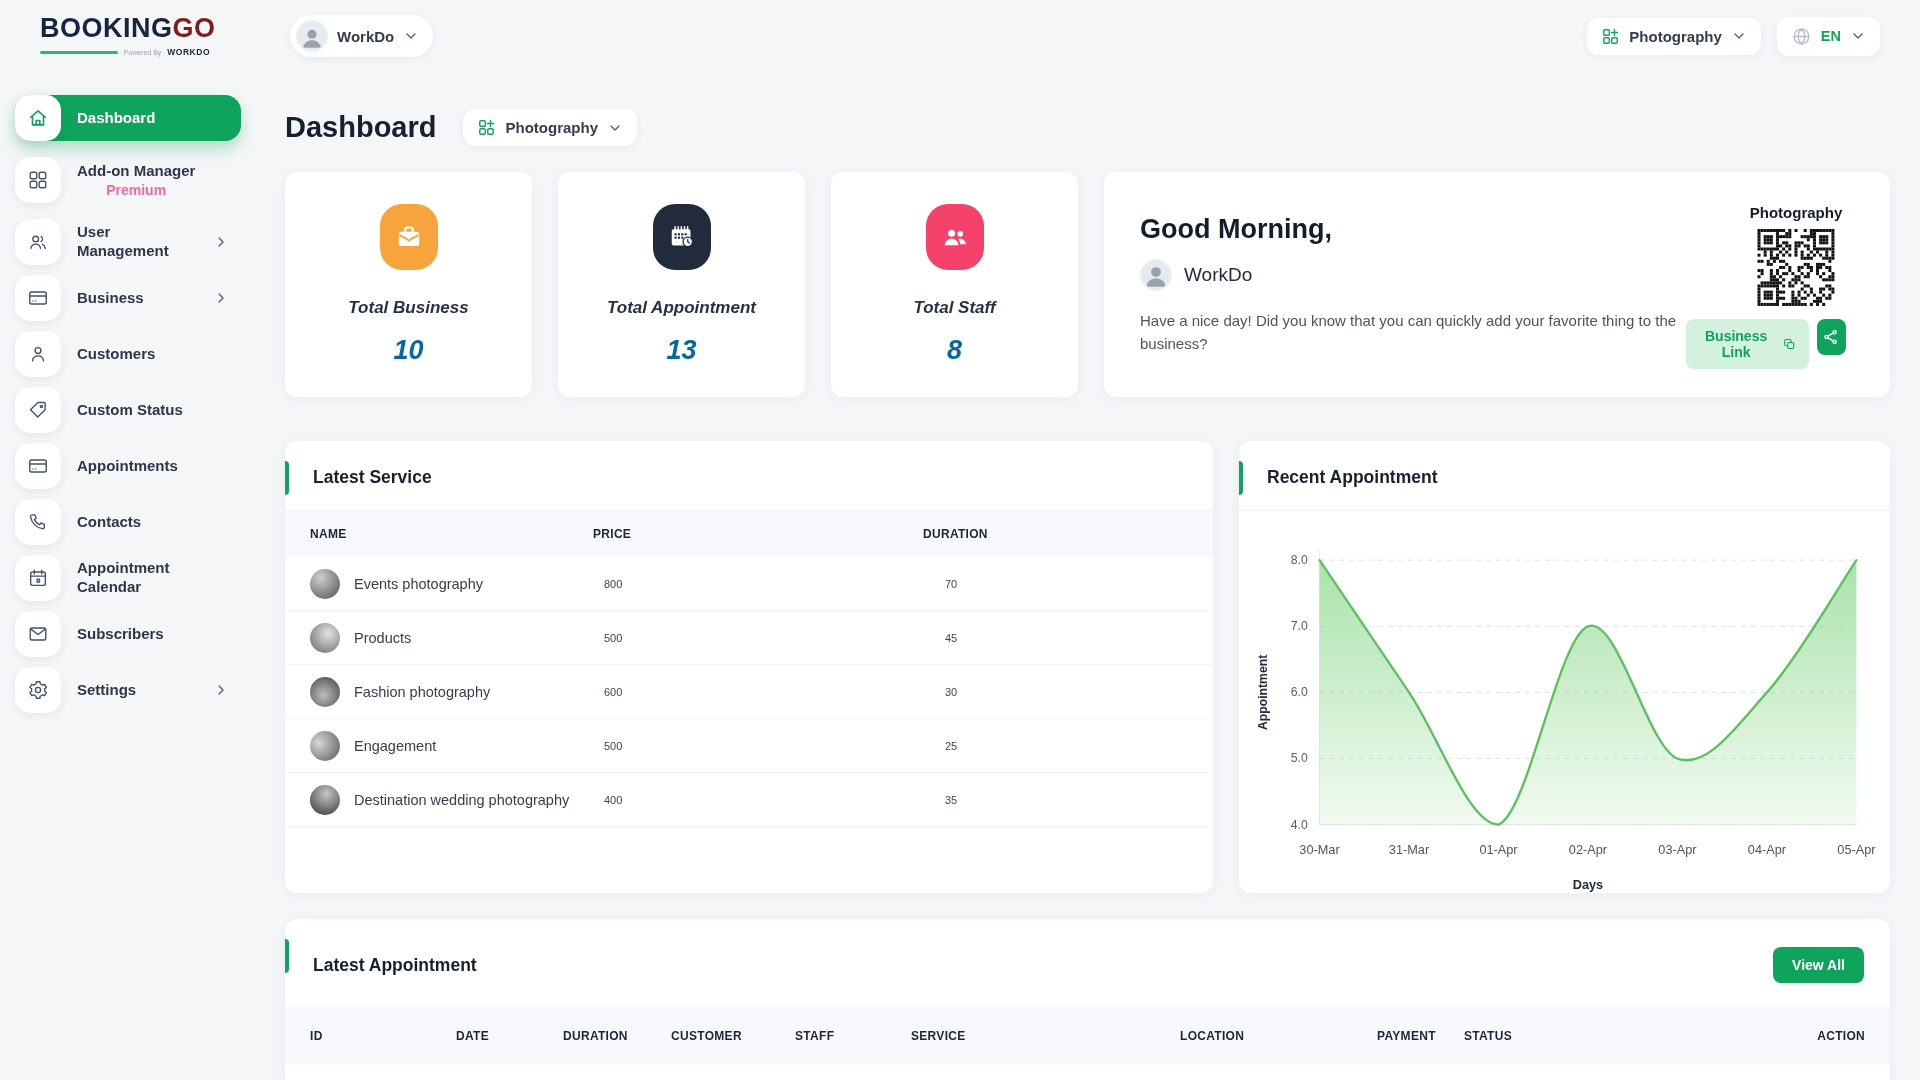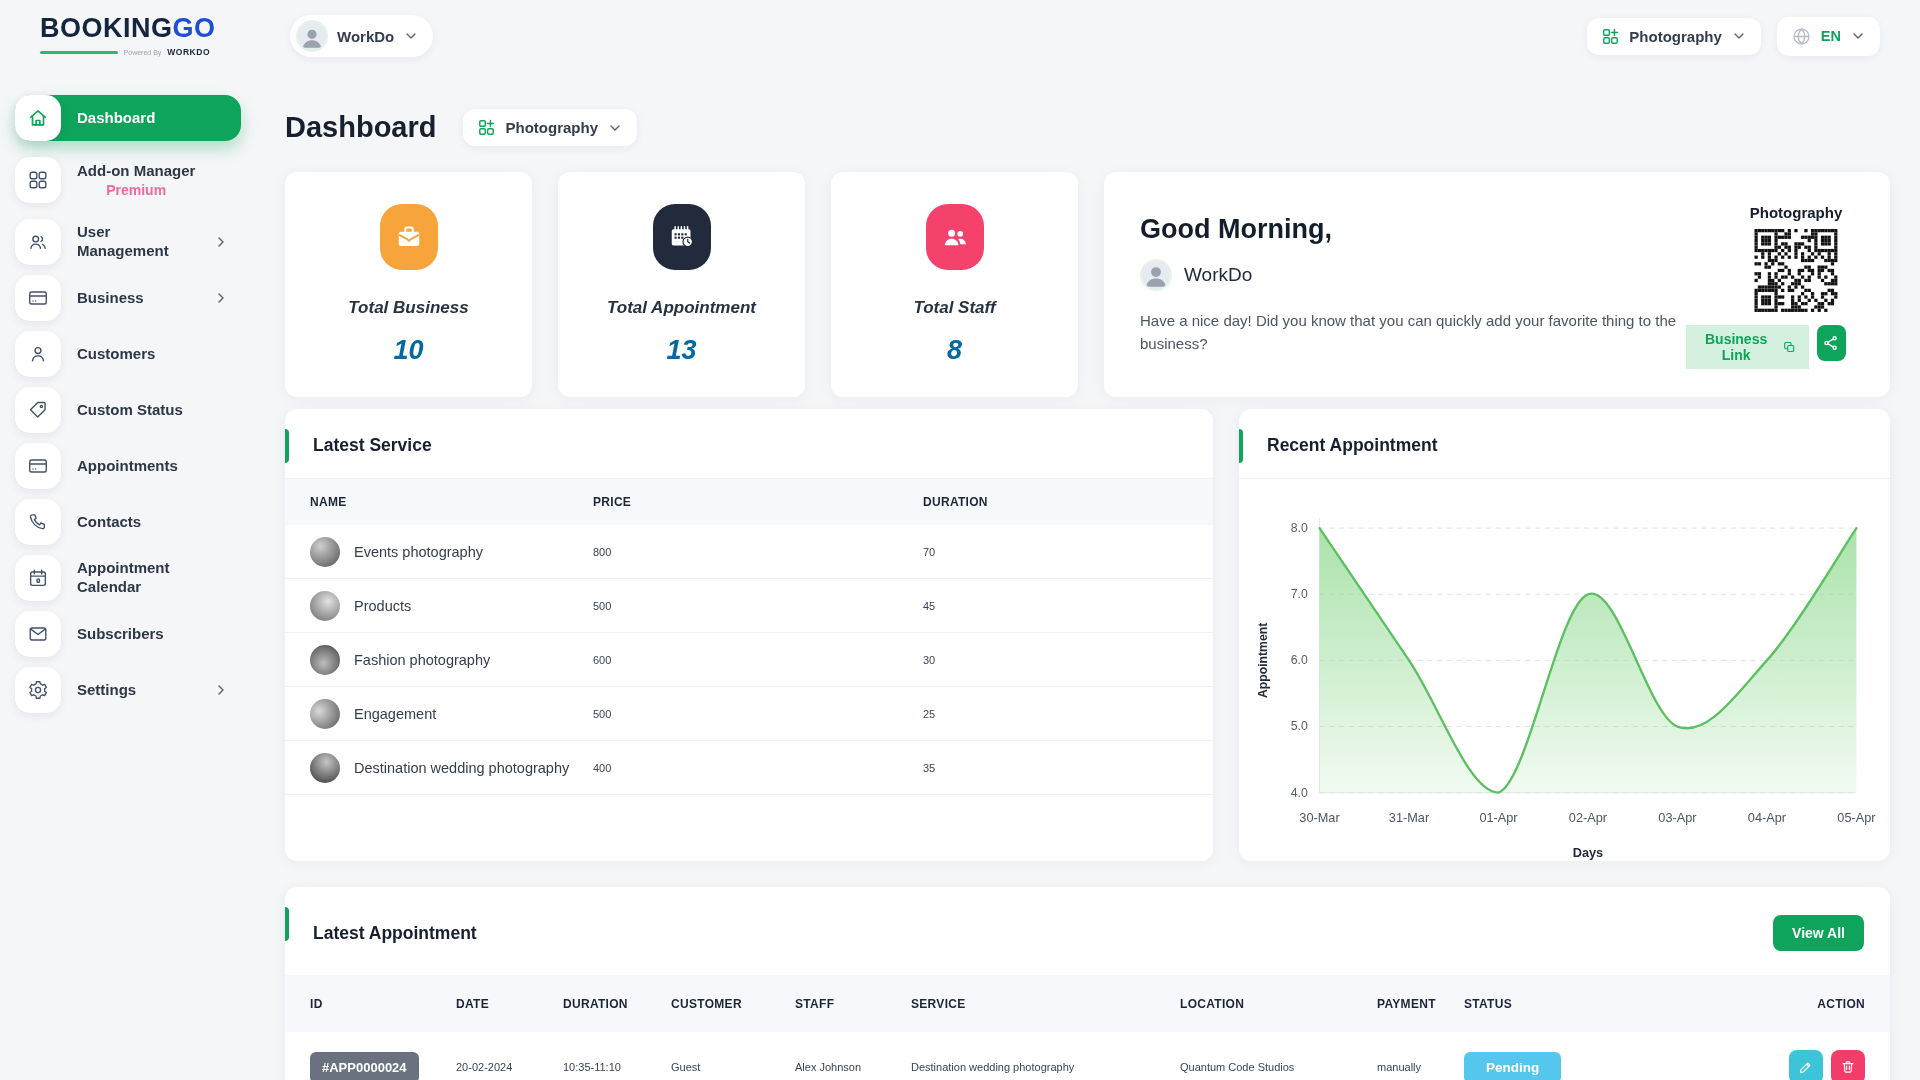--- a/index.html
+++ b/index.html
@@ -6,21 +6,21 @@
   html,body { width:1920px; height:1080px; overflow:hidden; }
   body {
     font-family:"Liberation Sans","DejaVu Sans",sans-serif;
     background:#f5f6f8; color:#2b3445; position:relative;
   }
   
   .topbar { position:absolute; top:0; left:0; right:0; height:72px;
     display:flex; align-items:center; padding:0 40px; }
   .logo-block { width:232px; flex:none; }
   .logo-text { font-size:27px; font-weight:800; letter-spacing:.5px; line-height:1; }
-  .logo-text .lp { color:#16253f; } .logo-text .ls { color:#1d4ed8; }
+  .logo-text .lp { color:#16253f; } .logo-text .ls { color:#7f1d1d; }
   .logo-sub { display:flex; align-items:center; gap:6px; margin-top:5px; width:170px; }
   .logo-line { flex:1; height:3px; background:#2eb873; border-radius:2px; }
   .powered-prefix { font-size:7px; color:#9aa2b1; white-space:nowrap; }
   .powered-brand { font-size:8.5px; font-weight:800; color:#16253f; white-space:nowrap; letter-spacing:.5px; }
   .pill { background:#fff; border-radius:12px; box-shadow:0 2px 8px rgba(25,39,70,.06);
     display:flex; align-items:center; gap:9px; padding:9px 14px; cursor:pointer; }
   .workdo-pill { border-radius:24px; padding:5px 14px 5px 6px; margin-left:18px; }
   .avatar { width:32px; height:32px; border-radius:50%; background:#e7eaf0;
     display:flex; align-items:flex-end; justify-content:center; overflow:hidden; flex:none;
     border:2px solid #e4f4ea; }
@@ -66,36 +66,36 @@
   .greet-left { flex:1; padding-top:10px; }
   .greet-title { font-size:27px; font-weight:700; color:#141d2b; }
   .greet-user-row { display:flex; align-items:center; gap:12px; margin-top:14px; }
   .greet-user { font-size:19px; font-weight:500; color:#222c3c; }
   .greet-msg { margin-top:18px; font-size:15px; color:#4b5563; line-height:1.55; max-width:560px; }
   .greet-right { width:160px; display:flex; flex-direction:column; align-items:flex-end; }
   .qr-title { font-size:15px; font-weight:700; color:#141d2b; width:100px; text-align:center; margin-bottom:8px; }
   .qr-box { width:100px; height:100px; }
   .greet-btns { display:flex; gap:8px; margin-top:13px; }
   .bl-btn { background:#d4f0df; color:#0fa45b; font-size:14px; font-weight:600;
-    border:none; border-radius:0; height:44px; padding:0 12px;
+    border:none; border-radius:8px; height:50px; padding:0 12px;
     display:flex; align-items:center; gap:8px; cursor:pointer; }
   .share-btn { width:36px; height:36px; border:none; border-radius:8px; background:#0fa45b;
     display:flex; align-items:center; justify-content:center; cursor:pointer; }
-  .row2 { display:grid; grid-template-columns:928px 1fr; gap:26px; margin-top:12px; }
+  .row2 { display:grid; grid-template-columns:928px 1fr; gap:26px; margin-top:44px; }
   .row2 .card { height:452px; }
   .card-head { position:relative; padding:26px 26px 22px 28px; border-bottom:1px solid #eef0f4;
     display:flex; align-items:center; }
   .card-head::before { content:""; position:absolute; left:0; top:20px; width:4px; height:34px;
     background:#0fa45b; border-radius:0 4px 4px 0; }
   .card-title { font-size:17.5px; font-weight:700; color:#17202e; }
   
   .svc-header, .svc-row { display:grid; grid-template-columns:283px 330px 1fr; padding:0 25px; align-items:center; }
   .svc-header { height:46px; background:#f7f8fb; }
   .th { font-size:12px; font-weight:700; color:#1d2637; letter-spacing:.3px; }
-  .svc-row { height:54px; border-bottom:1px solid #f0f2f6; }
+  .svc-row { height:54px; border-bottom:1px solid #f0f2f6;gap:11px; }
   .svc-name { display:flex; align-items:center; gap:14px; font-size:14.5px; color:#343d4e; }
   .td { font-size:11px; color:#3a4354; }
   .svc-avatar { width:30px; height:30px; border-radius:50%; flex:none; }
   .avA { background:radial-gradient(circle at 35% 30%,#cfcfcf,#6f6f6f 75%); }
   .avB { background:radial-gradient(circle at 60% 35%,#e2e2e2,#8a8a8a 70%); }
   .avC { background:radial-gradient(circle at 45% 60%,#bdbdbd,#5c5c5c 78%); }
   .avD { background:radial-gradient(circle at 30% 40%,#d8d8d8,#7a7a7a 72%); }
   .avE { background:radial-gradient(circle at 55% 30%,#c6c6c6,#4f4f4f 80%); }
   .chart-wrap { padding:8px 14px 0 10px; }
   

